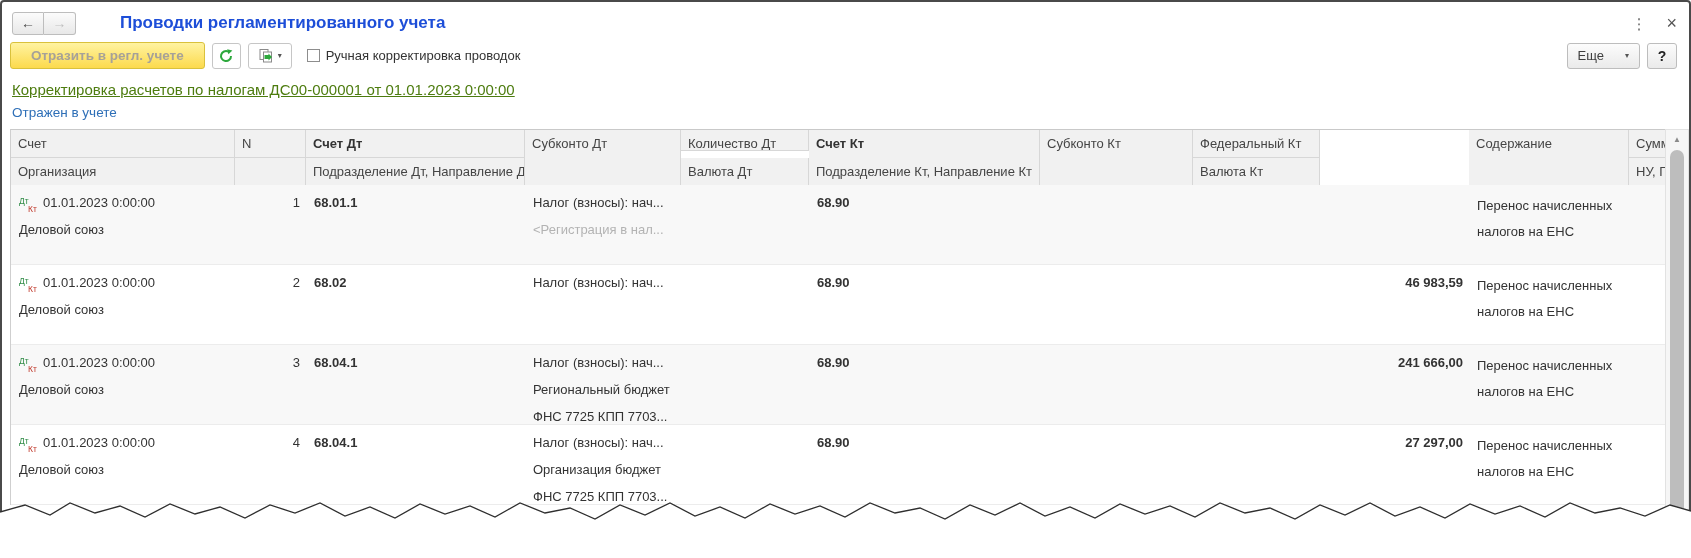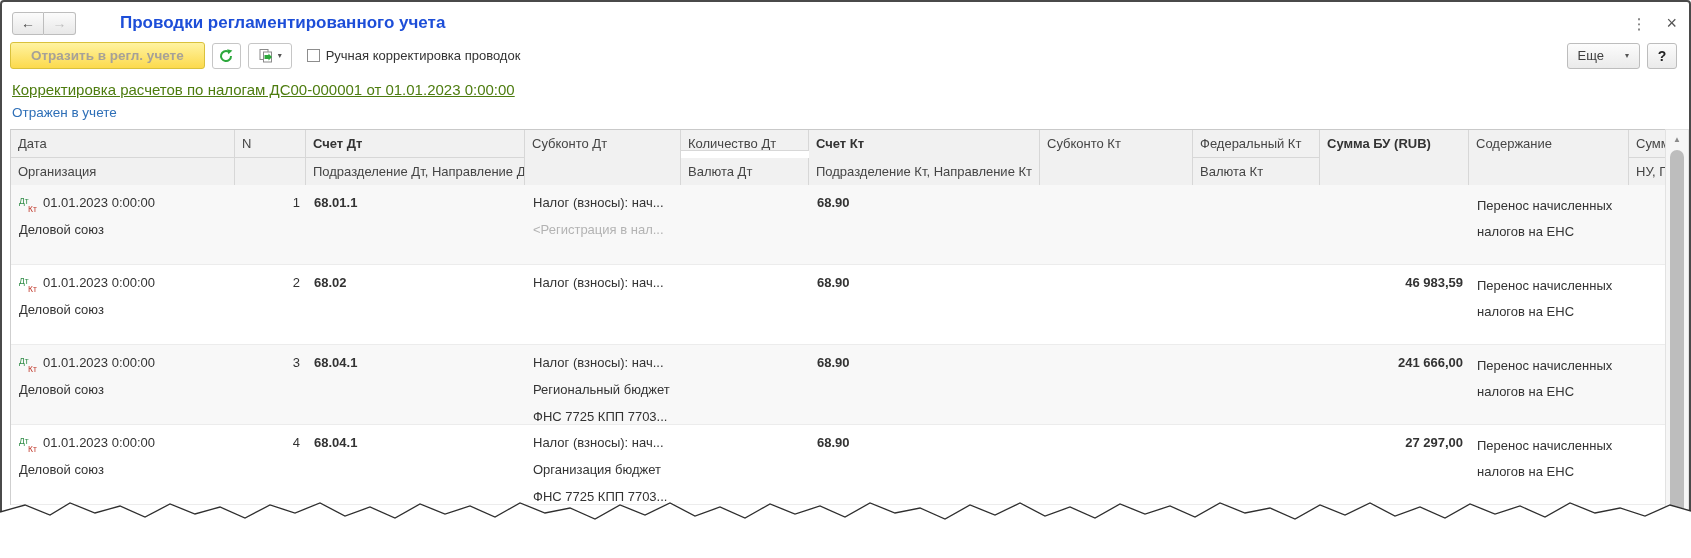--- a/index.html
+++ b/index.html
@@ -119,29 +119,28 @@
       </button>
       <button class="btn-help">?</button>
     </div>
   </div>
 
   <a class="doclink">Корректировка расчетов по налогам ДС00-000001 от 01.01.2023 0:00:00</a>
   <div class="status">Отражен в учете</div>
 
   <div class="tbl">
     <div class="thead">
-      <div class="hc" style="left:0;top:0;width:224px;height:28px">Дата</div>
+      <div class="hc" style="left:0;top:0;width:224px;height:28px">Счет</div>
       <div class="hc" style="left:224px;top:0;width:71px;height:28px">N</div>
       <div class="hc b" style="left:295px;top:0;width:219px;height:28px">Счет Дт</div>
       <div class="hc" style="left:514px;top:0;width:156px;height:56px">Субконто Дт</div>
       <div class="hc" style="left:670px;top:0;width:128px;height:21px">Количество Дт</div>
       <div class="hc b" style="left:798px;top:0;width:231px;height:30px">Счет Кт</div>
       <div class="hc" style="left:1029px;top:0;width:153px;height:56px">Субконто Кт</div>
       <div class="hc" style="left:1182px;top:0;width:127px;height:28px">Федеральный Кт</div>
-      <div class="hc b" style="left:1309px;top:0;width:149px;height:56px">Сумма БУ (RUB)</div>
       <div class="hc" style="left:1458px;top:0;width:160px;height:56px">Содержание</div>
       <div class="hc" style="left:1618px;top:0;width:37px;height:28px">Сумма</div>
       <div class="hc" style="left:0;top:28px;width:224px;height:28px">Организация</div>
       <div class="hc" style="left:224px;top:28px;width:71px;height:28px"></div>
       <div class="hc" style="left:295px;top:28px;width:219px;height:28px">Подразделение Дт, Направление Дт</div>
       <div class="hc" style="left:670px;top:28px;width:128px;height:28px">Валюта Дт</div>
       <div class="hc" style="left:798px;top:28px;width:231px;height:28px">Подразделение Кт, Направление Кт</div>
       <div class="hc" style="left:1182px;top:28px;width:127px;height:28px">Валюта Кт</div>
       <div class="hc" style="left:1618px;top:28px;width:37px;height:28px">НУ, ПР</div>
     </div>

